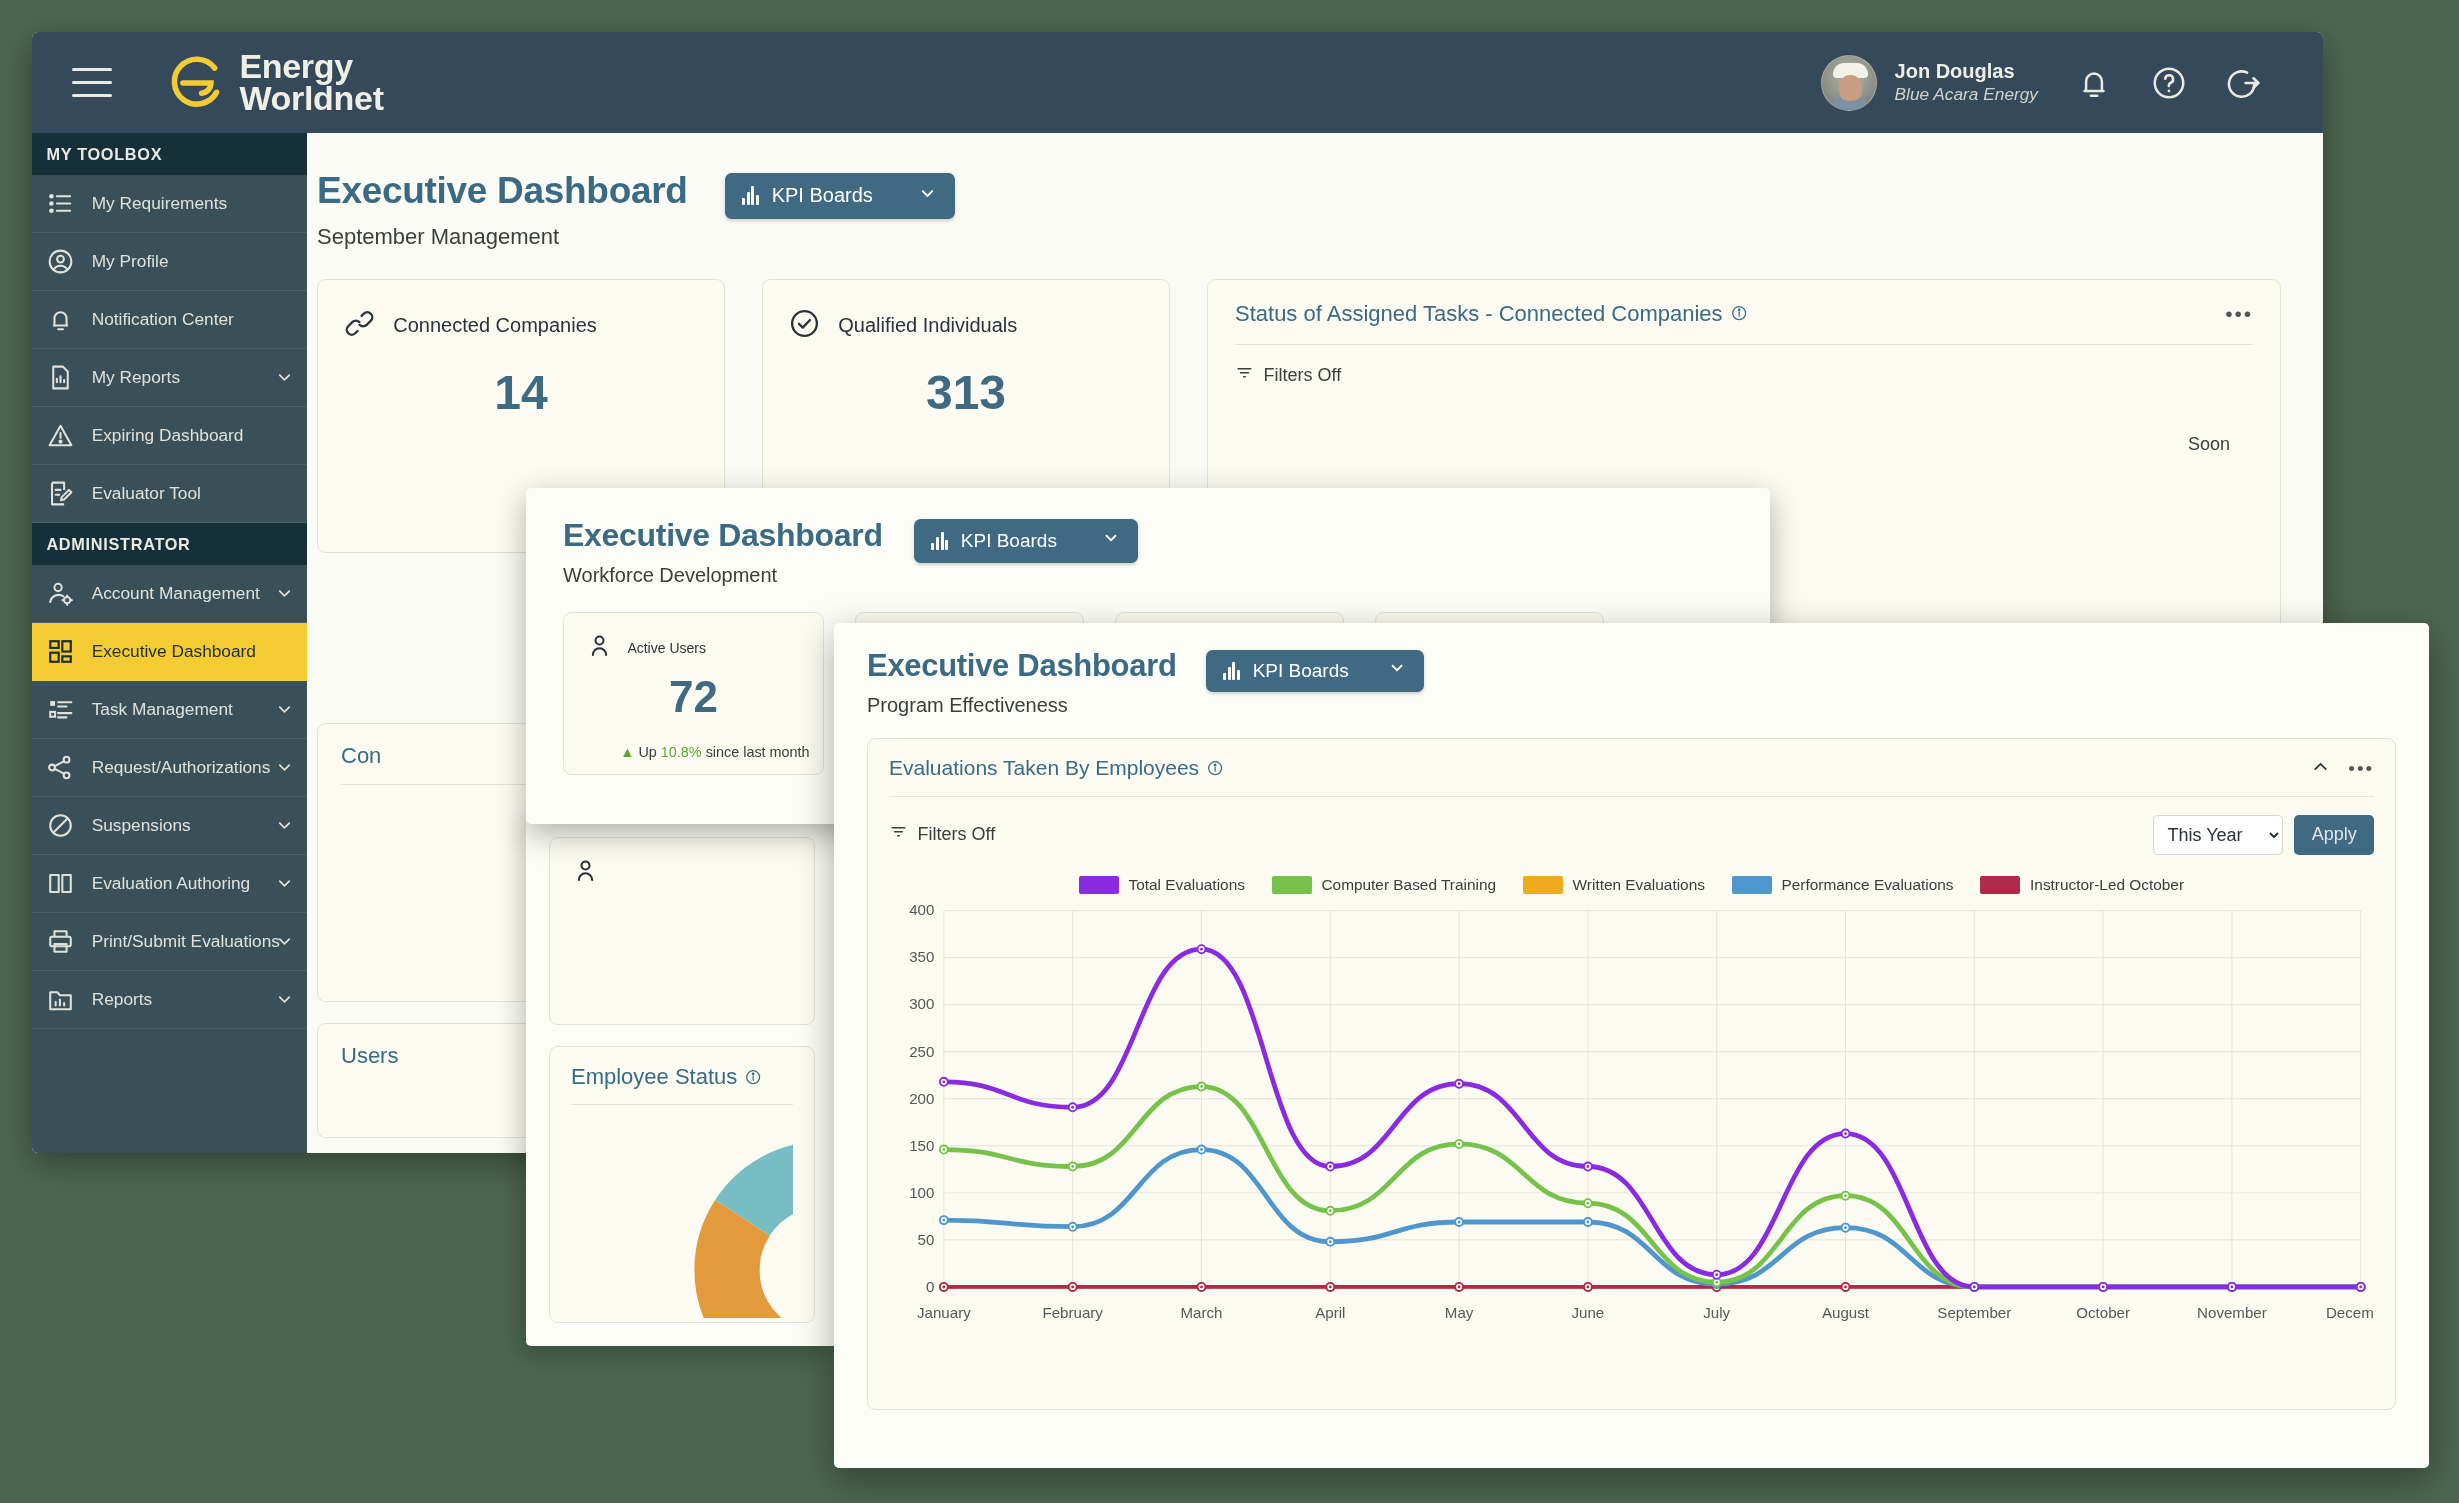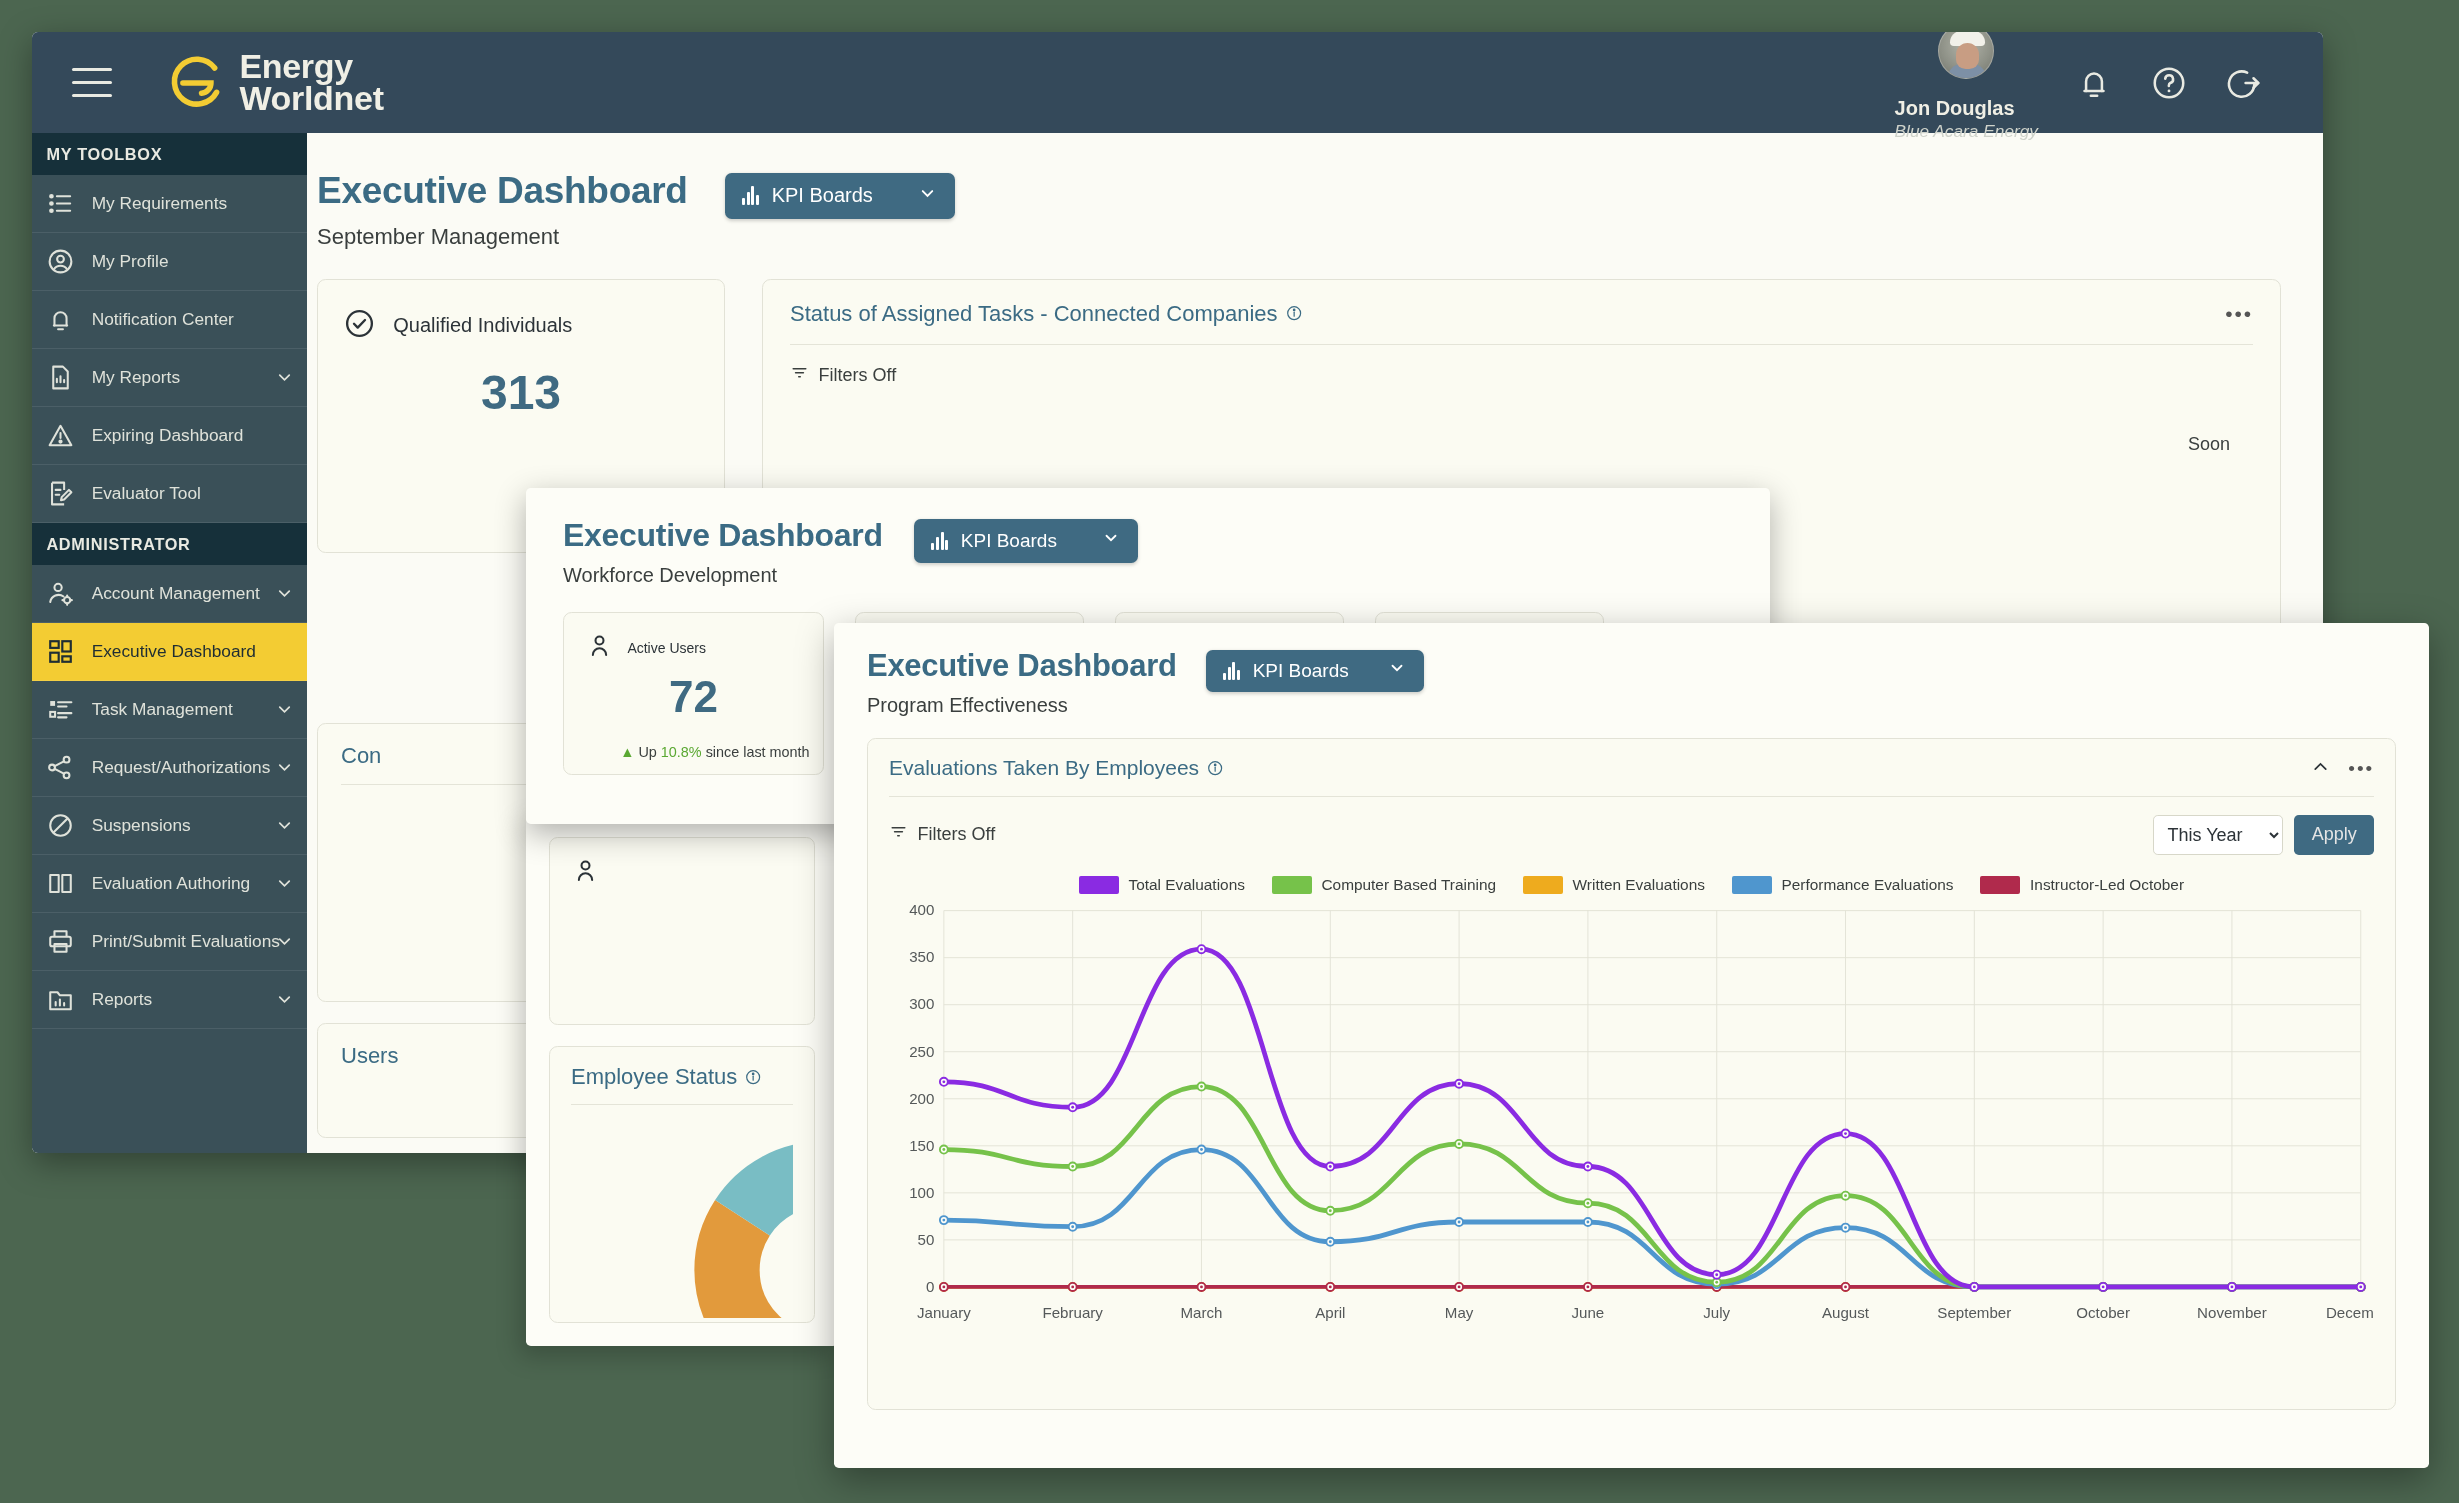--- a/index.html
+++ b/index.html
@@ -37,21 +37,21 @@
   .brand-mark { width: 56px; height: 56px; position: relative; }
   .brand-text {
     margin-left: 15.4px; color: #f0efe5; font-size: 34px; font-weight: 700;
     line-height: 0.94; letter-spacing: -0.3px;
   }
 
   .topbar-right {
     margin-left: auto; display: flex; align-items: center; gap: 37px;
     margin-right: 60px;
   }
-  .user-block { display: flex; align-items: center; gap: 17.3px; flex-direction: column; }
+  .user-block { display: flex; align-items: center; gap: 17.3px; }
   .avatar {
     width: 56px; height: 56px; border-radius: 50%;
     background: radial-gradient(circle at 50% 38%, #b4b6ab 0%, #8e9187 58%, #6f7168 100%);
     position: relative; overflow: hidden; border: 1px solid rgba(255,255,255,.25);
   }
   .avatar::before {
     content:""; position:absolute; left:10.6px; top:7.7px; width:35px; height:14.4px;
     background:#f2f1ea; border-radius: 17.3px 17.3px 5.8px 5.8px;
   }
   .avatar::after {
@@ -416,20 +416,32 @@
         <span class="chev">
           <svg viewBox="0 0 24 24" width="19" height="19" fill="none" stroke="#fff" stroke-width="2.4" stroke-linecap="round">
               <path d="M6 9l6 6 6-6"></path>
             </svg>
         </span>
       </div>
     </div>
 
     <div style="display:flex; gap:37px; margin-top:29px; align-items:flex-start;">
 
+      <div class="card" style="width:408px; height:274px; padding:27px 25px;">
+        <div style="display:flex; align-items:center; gap:17.3px;">
+          <span>
+            <svg viewBox="0 0 24 24" width="33" height="33" fill="none" stroke="#2c3338" stroke-width="1.7" stroke-linecap="round">
+                <path d="M13.5 6.5l1.6-1.6a3.6 3.6 0 0 1 5.1 5.1l-3 3a3.6 3.6 0 0 1-5.1 0"></path>
+                <path d="M10.5 17.5l-1.6 1.6a3.6 3.6 0 0 1-5.1-5.1l3-3a3.6 3.6 0 0 1 5.1 0"></path>
+              </svg>
+          </span>
+          <span class="stat-label">Connected Companies</span>
+        </div>
+        <div class="stat-num" style="margin-top:21px;">14</div>
+      </div>
 
       <div class="card" style="width:408px; height:274px; padding:27px 25px;">
         <div style="display:flex; align-items:center; gap:17.3px;">
           <span>
             <svg viewBox="0 0 24 24" width="33" height="33" fill="none" stroke="#2c3338" stroke-width="1.7" stroke-linecap="round" stroke-linejoin="round">
                 <circle cx="12" cy="12" r="9"></circle>
                 <path d="M8 12.2l2.7 2.8L16 9.5"></path>
               </svg>
           </span>
           <span class="stat-label">Qualified Individuals</span>

